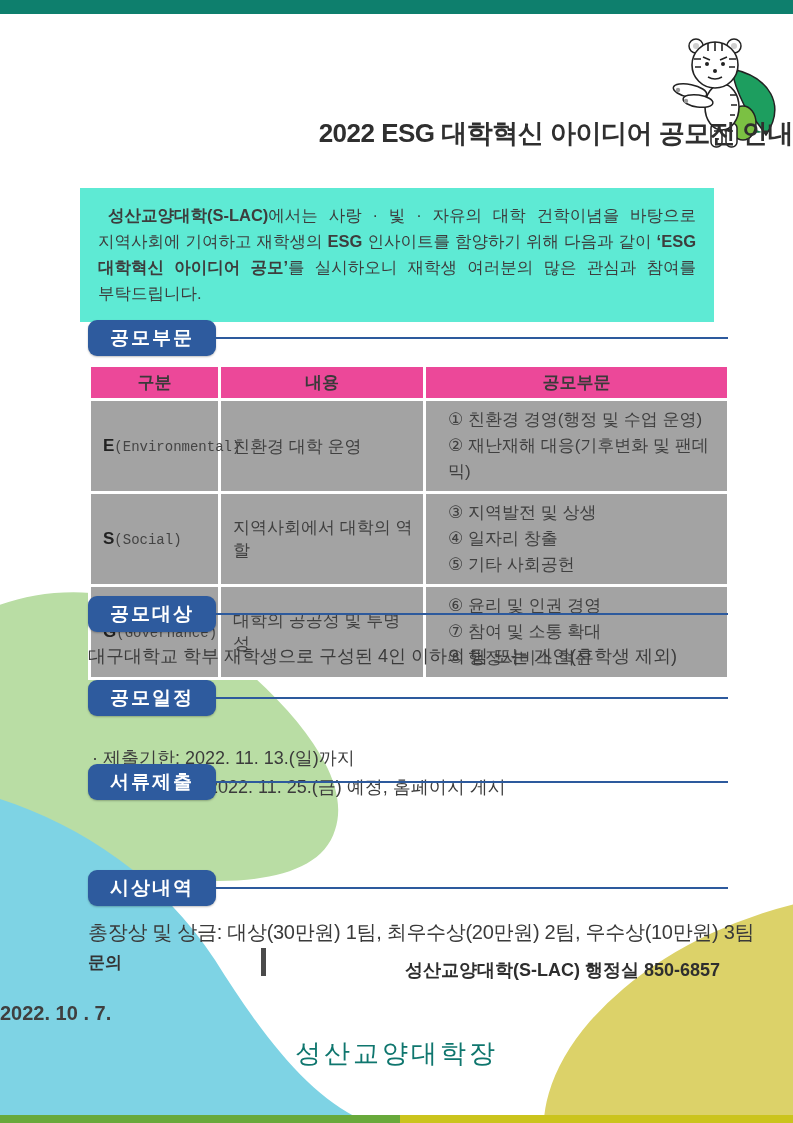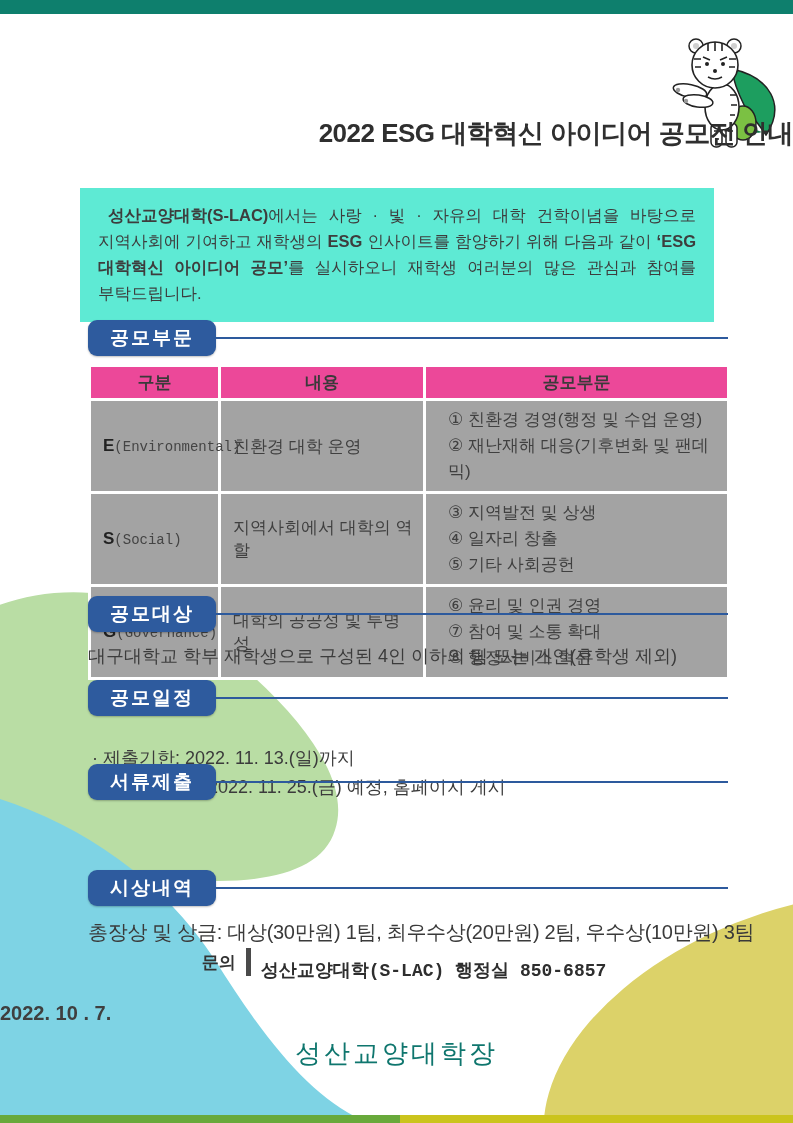--- a/index.html
+++ b/index.html
@@ -55,21 +55,21 @@
   .esg-table td.items{padding-left:22px;}
   .esg-table td.items div{line-height:26px;}
   .row-e td{height:62px;} .row-s td{height:90px;} .row-g td{height:90px;}
   
   .body-text{position:absolute;left:88px;font-size:18px;color:#3b3b3b;font-weight:500;word-break:keep-all;}
   .bullets{position:absolute;left:92px;font-size:18px;color:#3b3b3b;font-weight:500;line-height:29px;}
   .bullets a{color:#2b6cc8;text-decoration:underline;}
   .award-line{position:absolute;left:88px;width:645px;font-size:20px;color:#3a3a3a;font-weight:500;letter-spacing:-0.3px;white-space:nowrap;}
   .contact-row{
     position:absolute;top:942px;left:88px;width:632px;
-    display:flex;align-items:center;justify-content:center;gap:10px;font-family:Liberation Mono, monospace;
+    display:flex;align-items:center;justify-content:space-between;gap:10px;
   }
   .contact-label{font-size:17px;font-weight:800;color:#333;}
   .contact-divider{width:5px;height:28px;background:#4a4a4a;}
   .contact-value{font-size:18px;font-weight:800;color:#2e2e2e;margin-top:16px;}
   .footer-date{position:absolute;top:1002px;left:0;width:100%;font-size:20px;font-weight:600;color:#3f3f3f;}
   .footer-sign{position:absolute;top:1036px;left:0;width:100%;text-align:center;font-size:26px;font-weight:400;color:#0f766e;letter-spacing:3px;}
 </style>
 </head>
 <body>
 

